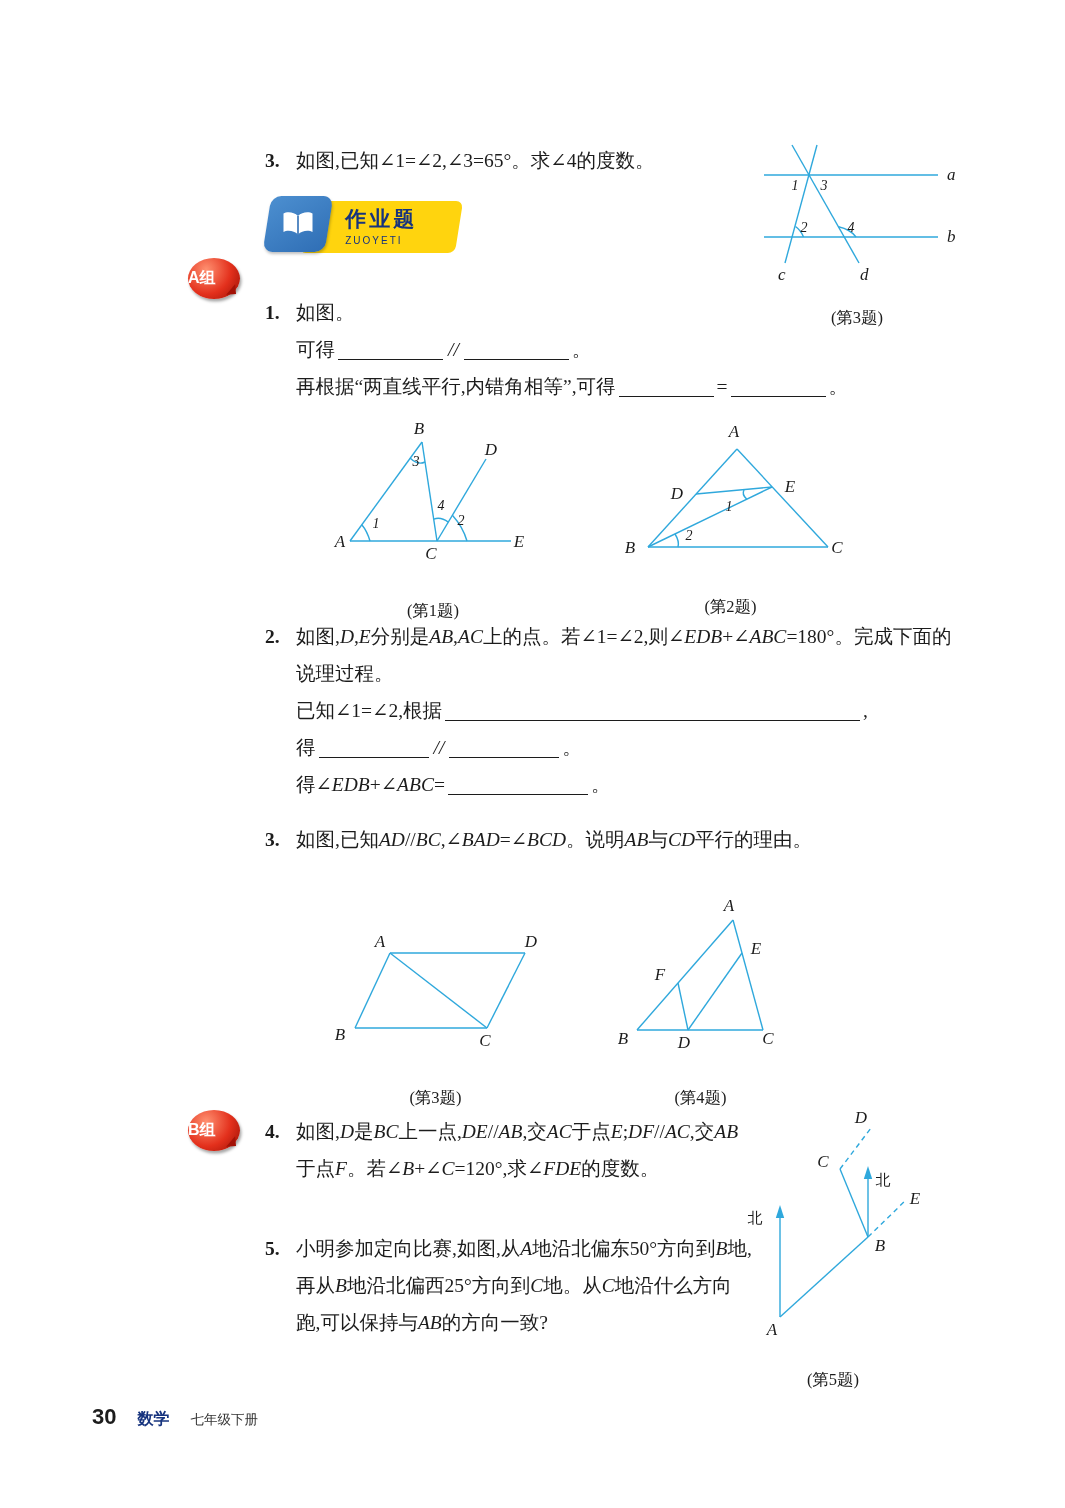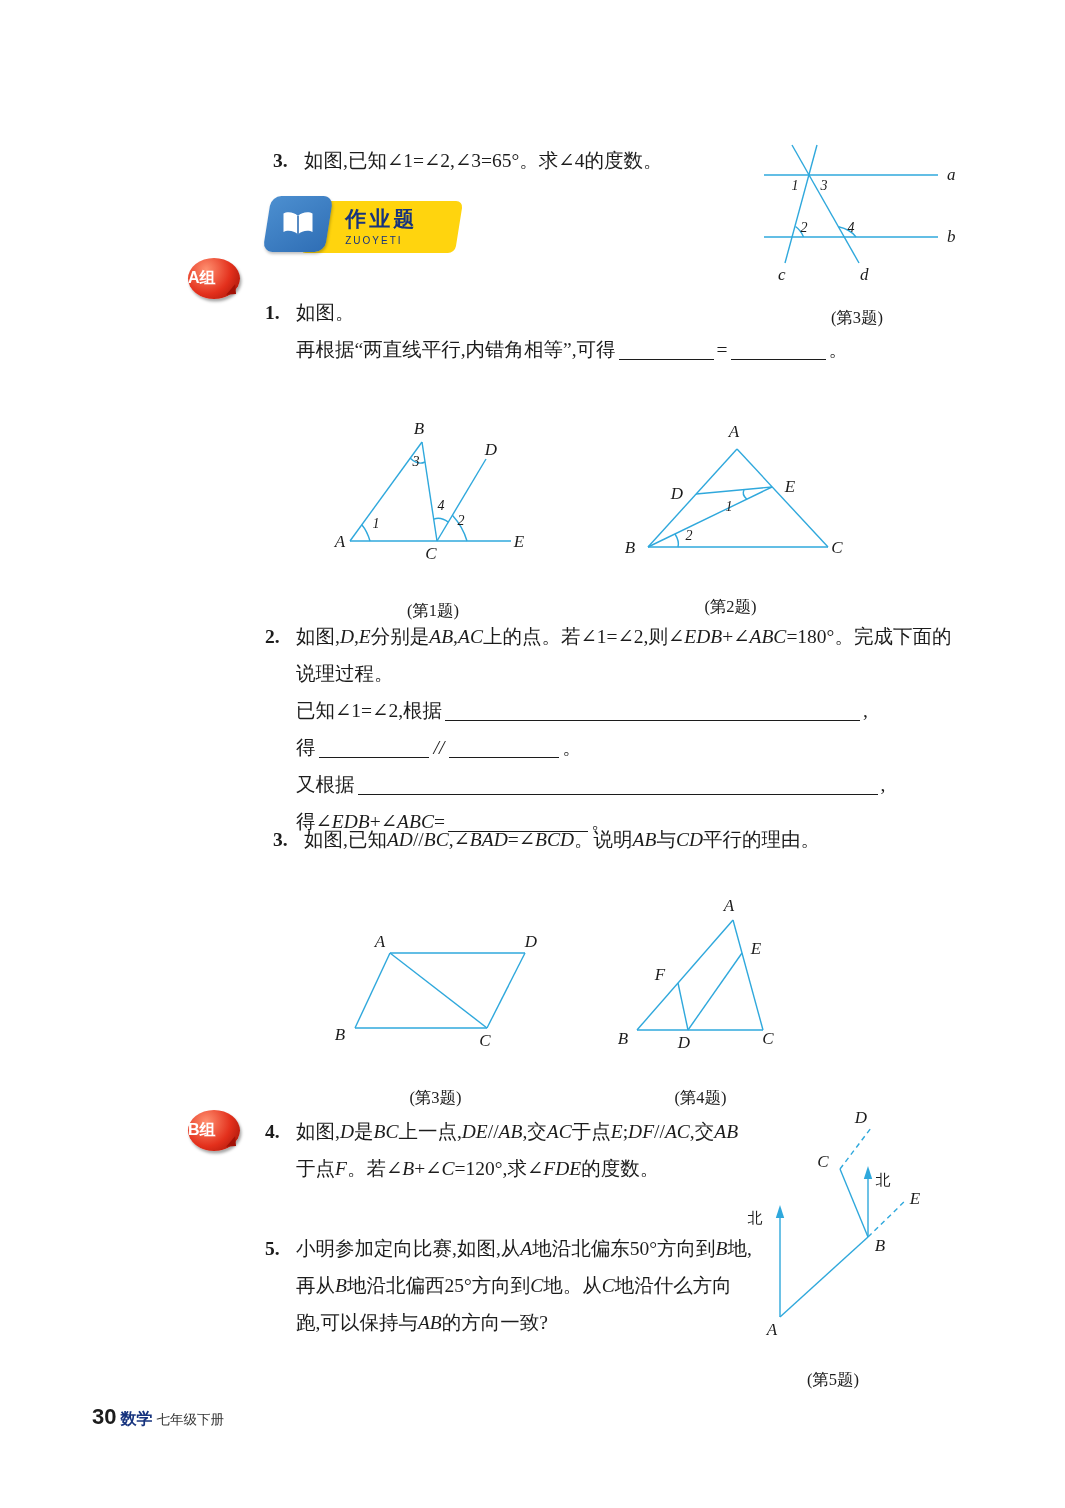--- a/index.html
+++ b/index.html
@@ -5,21 +5,21 @@
   * { margin:0; padding:0; box-sizing:border-box; }
   html,body { background:#ffffff; }
   body {
     width:1065px; height:1508px; position:relative; overflow:hidden;
     font-family:"Liberation Serif","DejaVu Serif",serif;
     color:var(--text,#1c1c1c);
   }
   .abs { position:absolute; }
   .prob { font-size:19.5px; line-height:37px; }
   .phead { padding-left:31px; text-indent:-31px; }
-  .nowrap { white-space:nowrap;margin-left:8px; }
+  .nowrap { white-space:nowrap; }
   .pnum { display:inline-block; width:31px; text-indent:0; font-weight:bold; }
   .fill { padding-left:31px; white-space:nowrap; }
   .blank { display:inline-block; height:20px; border-bottom:1.3px solid #1c1c1c;
            vertical-align:-4px; margin:0 3px; }
   .slash { font-style:italic; padding:0 2px; }
   i { font-style:italic; }
 
   .figbox { position:absolute; }
   .fig-caption { text-align:center; font-size:16.5px; margin-top:18px; color:#1c1c1c; }
   svg text { font-family:"Liberation Serif","DejaVu Serif",serif; }
@@ -50,21 +50,21 @@
   .group-badge { position:absolute; width:52px; height:41px; border-radius:50%;
     background:radial-gradient(circle at 35% 28%, #ff9070 0%, var(--badge-red,#e3301c) 55%, #970e03 100%);
     color:#fff; font-weight:bold; font-size:16px;
     font-family:"Liberation Sans","DejaVu Sans",sans-serif;
     display:flex; align-items:center; justify-content:flex-start;
     box-shadow:1.5px 2.5px 3px rgba(0,0,0,.35); }
   .group-badge::after { content:""; position:absolute; right:-3px; bottom:-2px;
     width:0; height:0; border:7px solid transparent; border-top-color:#a31206;
     transform:rotate(-50deg); }
 
-  .footer { display:flex; align-items:baseline; gap:4px;
+  .footer { display:flex; align-items:baseline; gap:21px;
     font-family:"Liberation Sans","DejaVu Sans",sans-serif; }
   .footer-page { font-size:22px; font-weight:bold; color:#1c1c1c; }
   .footer-subject { font-size:16px; font-weight:bold; color:var(--footer-blue,#16337e); }
   .footer-volume { font-size:13.5px; color:#333; }
 </style>
 </head>
 <body>
 
 <div class="prob abs" style="left:265px; top:142px; width:560px;">
   <div class="phead nowrap">
@@ -109,20 +109,23 @@
   </div>
 </div>
 
 <div class="group-badge" style="left:188px; top:258px;">
   <span>A组</span>
 </div>
 
 <div class="prob abs" style="left:265px; top:270px; width:690px;margin-top:24px;">
   <div class="phead">
     <span class="pnum">1.</span><span>如图。</span>
+  </div>
+  <div class="fill">
+    <span>可得</span><span class="blank" style="width:105px"></span><span class="slash">//</span><span class="blank" style="width:105px"></span><span>。</span>
   </div>
   <div class="fill">
     <span>再根据“两直线平行,内错角相等”,可得</span><span class="blank" style="width:95px"></span><span>=</span><span class="blank" style="width:95px"></span><span>。</span>
   </div>
 </div>
 
 <div class="figbox" style="left:333px; top:420px; width:200px;">
   <svg width="200" height="158" viewBox="0 0 200 158">
     <g class="fl">
       <line x1="17" y1="121" x2="178" y2="121"></line>
@@ -173,23 +176,20 @@
   <div class="phead">
     <span class="pnum">2.</span><span>如图,<i>D</i>,<i>E</i>分别是<i>AB</i>,<i>AC</i>上的点。若∠1=∠2,则∠<i>EDB</i>+∠<i>ABC</i>=180°。完成下面的说理过程。</span>
   </div>
   <div class="fill">
     <span>已知∠1=∠2,根据</span><span class="blank" style="width:415px"></span><span>,</span>
   </div>
   <div class="fill">
     <span>得</span><span class="blank" style="width:110px"></span><span class="slash">//</span><span class="blank" style="width:110px"></span><span>。</span>
   </div>
   <div class="fill">
-    <span>又根据</span><span class="blank" style="width:520px"></span><span>,</span>
-  </div>
-  <div class="fill">
     <span>得∠<i>EDB</i>+∠<i>ABC</i>=</span><span class="blank" style="width:140px"></span><span>。</span>
   </div>
 </div>
 
 <div class="prob abs" style="left:265px; top:821px; width:700px;">
   <div class="phead nowrap">
     <span class="pnum">3.</span><span>如图,已知<i>AD</i>//<i>BC</i>,∠<i>BAD</i>=∠<i>BCD</i>。说明<i>AB</i>与<i>CD</i>平行的理由。</span>
   </div>
 </div>
 

